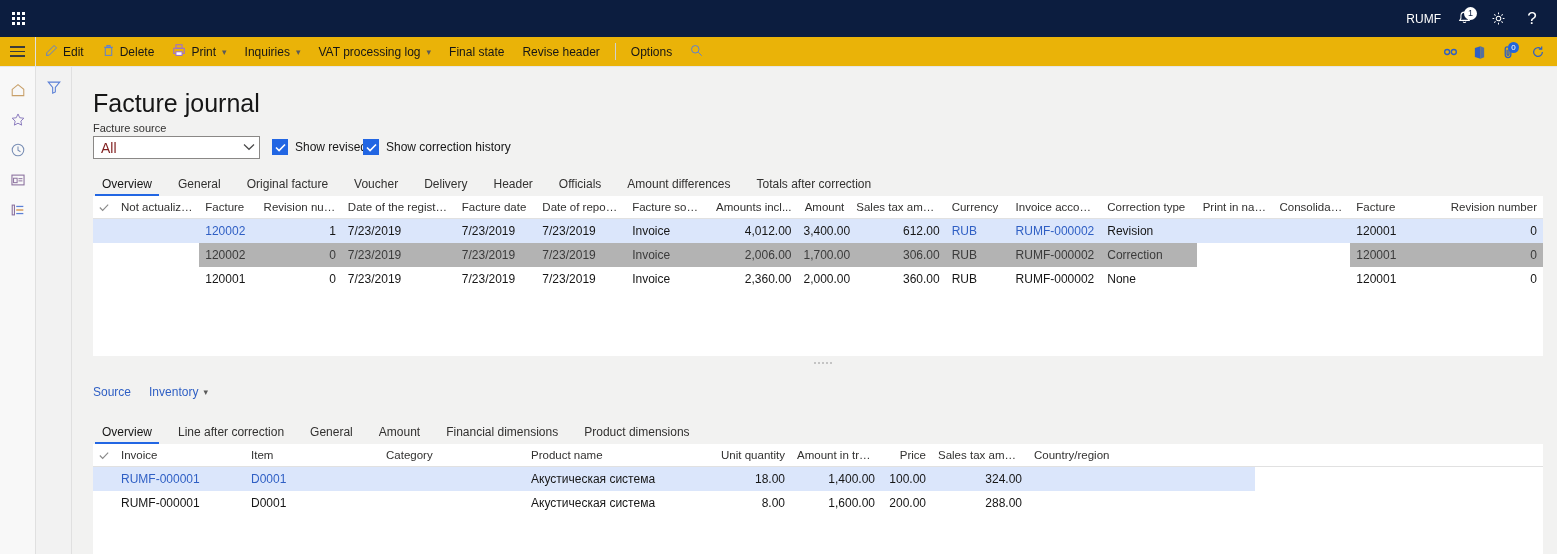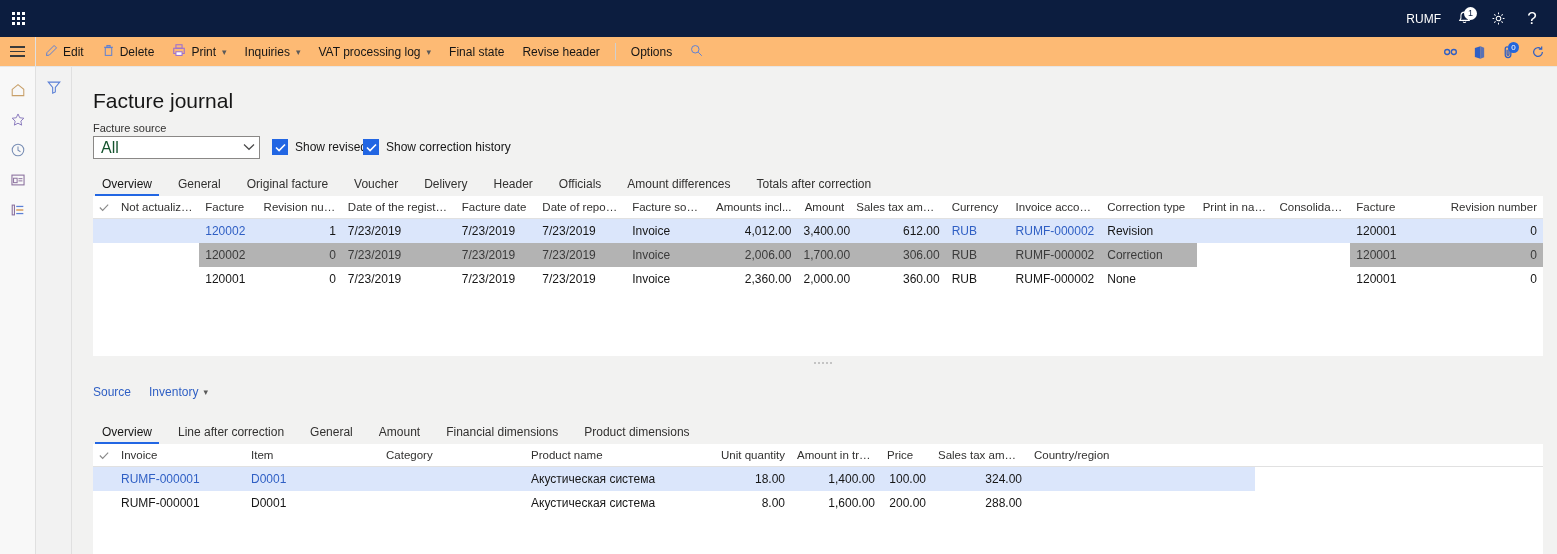--- a/index.html
+++ b/index.html
@@ -65,21 +65,21 @@
     border-radius: 50%;
     width: 13px; height: 13px;
     font-size: 9px; line-height: 13px; text-align: center;
     font-family: "Liberation Sans", sans-serif;
   }
 
   
   #cmdbar {
     position: absolute; top: 37px; left: 0;
     width: 1557px; height: 30px;
-    background: #fdba74;
+    background: #eab308;
     border-bottom: 1px solid #e6e6e6;
     display: flex; align-items: center;
   }
   #hamburger {
     width: 36px; height: 30px;
     display: flex; align-items: center; justify-content: center;
     cursor: pointer; border-right: 1px solid #e0e0e0;
   }
   .ham-lines { width: 15px; }
   .ham-lines i { display:block; height:1.6px; background:#3b3b3b; margin:3px 0; }
@@ -142,37 +142,37 @@
   
   #content {
     position: absolute; top: 67px; left: 72px;
     width: 1485px; height: 487px;
     background: #f2f2f1;
     overflow: hidden;
   }
 
   #page-title {
     position: absolute; left: 21px; top: 22px;
-    font-size: 21px; color: #161616;
+    font-size: 25px; color: #161616;
     font-family: "Liberation Sans", sans-serif;
   }
 
   #facture-source-block {
     position: absolute; left: 21px; top: 55px;
   }
   .field-label {
     font-size: 11px; color: #323130; margin-bottom: 2px;
   }
   #facture-source-select {
     width: 167px; height: 23px;
     background: #ffffff;
     border: 1px solid #8a8886;
     display: flex; align-items: center;
     padding: 0 4px 0 7px;
-    font-size: 16px; color: #14532d;
+    font-size: 14px; color: #7f1d1d;
     cursor: pointer;
     justify-content: space-between;
   }
 
   .chk-row {
     position: absolute; top: 72px;
     display: flex; align-items: center; gap: 7px;
     cursor: pointer;
   }
   .chk-box {
@@ -612,21 +612,21 @@
         <svg width="11" height="9" viewBox="0 0 12 10">
             <path d="M1 5l3.4 3.4L11 1.6" fill="none" stroke="#8a8a8a" stroke-width="1.4"></path>
           </svg>
       </div>
       <div class="gh" style="width:130px;">Invoice</div>
       <div class="gh" style="width:135px;">Item</div>
       <div class="gh" style="width:145px;">Category</div>
       <div class="gh" style="width:183px;">Product name</div>
       <div class="gh" style="width:83px; text-align:right;">Unit quantity</div>
       <div class="gh" style="width:90px; text-align:right;">Amount in tran...</div>
-      <div class="gh" style="width:51px; text-align:left;">Price</div>
+      <div class="gh" style="width:51px; text-align:right;">Price</div>
       <div class="gh" style="width:96px; text-align:right;">Sales tax amount</div>
       <div class="gh" style="width:110px;">Country/region</div>
     </div>
 
     <div class="grid-row row-selected" style="width:1162px;">
       <div class="gc check-col"></div>
       <div class="gc link" style="width:130px;">RUMF-000001</div>
       <div class="gc link" style="width:135px;">D0001</div>
       <div class="gc" style="width:145px;"></div>
       <div class="gc" style="width:183px;">Акустическая система</div>

